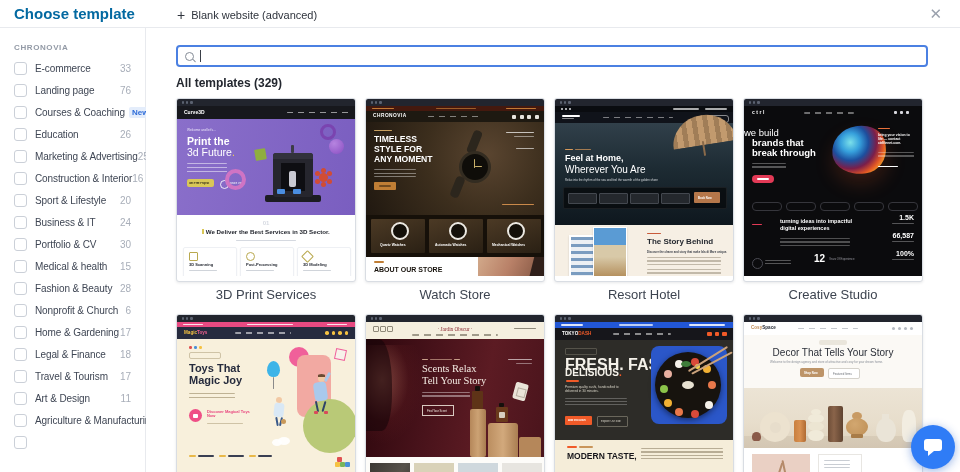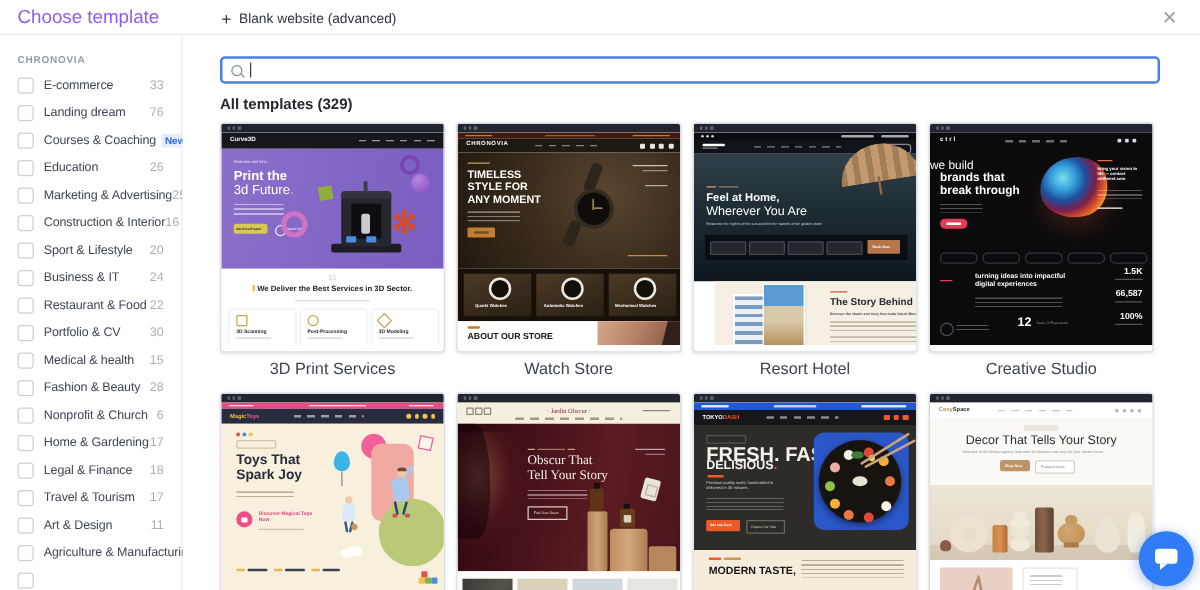--- a/index.html
+++ b/index.html
@@ -5,21 +5,21 @@
   html,body{margin:0;padding:0}
   body{width:960px;height:472px;overflow:hidden;position:relative;background:#fff;
        font-family:"Liberation Sans","DejaVu Sans",sans-serif;color:#262b33}
   .ab{position:absolute}
   .tt{position:absolute;white-space:nowrap;line-height:1}
   .sc{position:absolute;font-size:10px;line-height:1.2;transform-origin:0 0;white-space:nowrap}
   .dl{position:absolute;border-radius:1px}
 
   
   .app-header{position:absolute;left:0;top:0;width:960px;height:27px;background:#fff;border-bottom:1px solid #e8eaee}
-  .app-title{position:absolute;left:14px;top:5px;font-size:15px;font-weight:400;color:#8b5cf6}
+  .app-title{position:absolute;left:14px;top:5px;font-size:15px;font-weight:700;color:#0369a1}
   .blank-btn{position:absolute;left:173px;top:6px;font-size:11px;color:#2f343d;cursor:pointer;display:flex;align-items:center;gap:6px;background:none;border:none;padding:2px 4px;font-family:inherit}
   .blank-btn .plus{font-size:14px;font-weight:400;line-height:1;color:#2f343d}
   .close-btn{position:absolute;right:12px;top:4px;font-size:15px;color:#9aa1ad;background:none;border:none;cursor:pointer;font-family:inherit}
 
   
   .sidebar{position:absolute;left:0;top:28px;width:145px;bottom:0;background:#fff;border-right:1px solid #e8eaee}
   .cat-heading{position:absolute;left:14px;top:15px;font-size:8px;font-weight:700;letter-spacing:.6px;color:#939aa6}
   .cat-list{position:absolute;left:14px;top:29px;right:14px;margin:0;padding:0;list-style:none}
   .cat-item{height:22px;display:flex;align-items:center;cursor:pointer}
   .cbx{width:11px;height:11px;border:1px solid #cbd0d8;border-radius:3px;background:#fff;flex:0 0 auto}
@@ -66,21 +66,21 @@
 <div class="sidebar">
   <div class="cat-heading">CHRONOVIA</div>
   <ul class="cat-list">
     <li class="cat-item">
         <span class="cbx"></span>
         <span class="cat-label">E-commerce</span>
         <span class="cat-count">33</span>
       </li>
     <li class="cat-item">
         <span class="cbx"></span>
-        <span class="cat-label">Landing dream</span>
+        <span class="cat-label">Landing page</span>
         <span class="cat-count">76</span>
       </li>
     <li class="cat-item">
         <span class="cbx"></span>
         <span class="cat-label">Courses &amp; Coaching</span>
         <span class="new-badge">New</span>
         <span class="cat-count">16</span>
       </li>
     <li class="cat-item">
         <span class="cbx"></span>
@@ -99,25 +99,20 @@
       </li>
     <li class="cat-item">
         <span class="cbx"></span>
         <span class="cat-label">Sport &amp; Lifestyle</span>
         <span class="cat-count">20</span>
       </li>
     <li class="cat-item">
         <span class="cbx"></span>
         <span class="cat-label">Business &amp; IT</span>
         <span class="cat-count">24</span>
-      </li>
-    <li class="cat-item">
-        <span class="cbx"></span>
-        <span class="cat-label">Restaurant &amp; Food</span>
-        <span class="cat-count">22</span>
       </li>
     <li class="cat-item">
         <span class="cbx"></span>
         <span class="cat-label">Portfolio &amp; CV</span>
         <span class="cat-count">30</span>
       </li>
     <li class="cat-item">
         <span class="cbx"></span>
         <span class="cat-label">Medical &amp; health</span>
         <span class="cat-count">15</span>
@@ -337,21 +332,21 @@
               <span class="ab" style="left:8px;top:64px;width:162px;height:20px;background:rgba(8,10,13,.8);border:1px solid rgba(255,255,255,.07);border-radius:2px">
                 <span class="ab" style="left:4px;top:5px;width:27px;height:9px;background:#24282d;border:1px solid #43484f;border-radius:1px"></span>
                 <span class="ab" style="left:35px;top:5px;width:27px;height:9px;background:#24282d;border:1px solid #43484f;border-radius:1px"></span>
                 <span class="ab" style="left:66px;top:5px;width:27px;height:9px;background:#24282d;border:1px solid #43484f;border-radius:1px"></span>
                 <span class="ab" style="left:97px;top:5px;width:27px;height:9px;background:#24282d;border:1px solid #43484f;border-radius:1px"></span>
                 <span class="ab" style="left:130px;top:4px;width:26px;height:11px;background:#b5774a;border-radius:1px">
                     <span class="sc" style="left:4px;top:3.6px;transform:scale(.28);font-weight:700;color:#fff">Book Now</span>
                   </span>
               </span>
             </div>
-            <div class="ab" style="left:17px;top:119px;width:210px;height:58px;background:#f6efe4">
+            <div class="ab" style="left:0;top:119px;width:210px;height:58px;background:#f6efe4">
               <span class="ab" style="left:14px;top:10px;width:32px;height:42px;background:repeating-linear-gradient(180deg,#7a9cc0 0 3px,#ecf0f4 3px 7px);border:2px solid #fff;box-shadow:0 1px 2px rgba(0,0,0,.15)"></span>
               <span class="ab" style="left:38px;top:2px;width:32px;height:48px;background:linear-gradient(180deg,#5a9bd4 0 35%,#d8c9a8 35% 60%,#b5915f 100%);border:1px solid #fff;box-shadow:0 1px 2px rgba(0,0,0,.15)"></span>
               <span class="dl" style="left:92px;top:8px;width:14px;height:1.4px;background:#c85a3a"></span>
               <span class="tt" style="left:92px;top:13px;font-size:8px;font-weight:700;color:#262a31">The Story Behind</span>
               <span class="sc" style="left:92px;top:25px;transform:scale(.28);font-weight:700;color:#3a3f48">Discover the charm and story that make Isla di Mare unique.</span>
               <span class="dl" style="left:92px;top:32px;width:74px;height:8px;background:repeating-linear-gradient(180deg,#c2b9a9 0 1.1px,transparent 1.1px 3.4px)"></span>
               <span class="dl" style="left:92px;top:44px;width:74px;height:6px;background:repeating-linear-gradient(180deg,#c2b9a9 0 1.1px,transparent 1.1px 3.4px)"></span>
             </div>
           </div>
         </div>
@@ -429,21 +424,21 @@
               <span class="dl" style="left:154.5px;top:4px;width:3.5px;height:3.5px;background:#f5c242;border-radius:50%"></span>
               <span class="dl" style="left:161px;top:4px;width:3.5px;height:3.5px;background:#f5c242;border-radius:50%"></span>
               <span class="dl" style="left:167.5px;top:4px;width:3.5px;height:3.5px;background:#f5c242;border-radius:50%"></span>
             </div>
             <div class="ab" style="left:0;top:17px;width:178px;height:160px;background:#f8f0dc">
               <span class="dl" style="left:12px;top:7px;width:2.5px;height:2.5px;background:#e05252;border-radius:50%"></span>
               <span class="dl" style="left:17px;top:7px;width:2.5px;height:2.5px;background:#4a90d8;border-radius:50%"></span>
               <span class="dl" style="left:22px;top:7px;width:2.5px;height:2.5px;background:#f5c242;border-radius:50%"></span>
               <span class="ab" style="left:12px;top:13px;width:30px;height:5px;border:1px solid #cfc3a6;border-radius:2px"></span>
               <span class="tt" style="left:12px;top:24px;font-size:11px;font-weight:800;color:#262b3d">Toys That</span>
-              <span class="tt" style="left:12px;top:36px;font-size:11px;font-weight:800;color:#262b3d">Spark Joy</span>
+              <span class="tt" style="left:12px;top:36px;font-size:11px;font-weight:800;color:#262b3d">Magic Joy</span>
               <span class="dl" style="left:12px;top:54px;width:46px;height:7px;background:repeating-linear-gradient(180deg,#bfb294 0 1.2px,transparent 1.2px 3.6px)"></span>
               <span class="ab" style="left:12px;top:70px;width:13px;height:13px;background:#ef4f86;border-radius:50%">
                   <span class="dl" style="left:4px;top:4.5px;width:5px;height:4px;background:#fff;border-radius:1px"></span>
                 </span>
               <span class="sc" style="left:30px;top:70px;transform:scale(.4);font-weight:700;color:#e8437d;white-space:normal;width:130px">Discover Magical Toys Now</span>
               <span class="dl" style="left:30px;top:84px;width:36px;height:1px;background:#cfc3a6"></span>
               <span class="dl" style="left:12px;top:116px;width:7px;height:1.5px;background:#e8b84a"></span>
                 <span class="dl" style="left:21px;top:116px;width:16px;height:1.5px;background:#3a3f52"></span>
               <span class="dl" style="left:42px;top:116px;width:7px;height:1.5px;background:#e8b84a"></span>
                 <span class="dl" style="left:51px;top:116px;width:16px;height:1.5px;background:#3a3f52"></span>
@@ -500,21 +495,21 @@
               <div style="position:absolute;left:0;top:4px;width:178px;text-align:center;font-size:5.2px;font-family:'Liberation Serif',serif;color:#8a2430">· Jardin Obscur ·</div>
               <span class="dl" style="left:148px;top:5.5px;width:22px;height:1.2px;background:#8f897a"></span>
               <span class="dl" style="left:46px;top:12.4px;width:86px;height:1.4px;background:repeating-linear-gradient(90deg,#a09a8a 0 7px,transparent 7px 12px)"></span>
             </div>
             <div class="ab" style="left:0;top:17px;width:178px;height:118px;background:linear-gradient(100deg,#2e070d 0%,#47121a 35%,#5c1b23 65%,#4a141c 100%)">
               <span class="ab" style="left:-12px;top:6px;width:70px;height:100px;background:radial-gradient(ellipse at 40% 35%,rgba(198,124,104,.5) 0%,rgba(120,40,40,.15) 45%,transparent 70%)"></span>
               <span class="ab" style="left:0;top:0;width:26px;height:92px;background:rgba(18,4,8,.55);border-radius:0 50% 40% 0"></span>
               <span class="dl" style="left:56px;top:20px;width:6px;height:1px;background:#c9a08a"></span>
               <span class="dl" style="left:64px;top:20px;width:22px;height:1px;background:rgba(201,160,138,.7)"></span>
               <span class="dl" style="left:88px;top:20px;width:6px;height:1px;background:#c9a08a"></span>
-              <span class="tt" style="left:56px;top:25px;font-size:10.5px;font-family:'Liberation Serif',serif;color:#f5ece4">Obscur That</span>
+              <span class="tt" style="left:56px;top:25px;font-size:10.5px;font-family:'Liberation Serif',serif;color:#f5ece4">Scents Relax</span>
               <span class="tt" style="left:56px;top:37px;font-size:10.5px;font-family:'Liberation Serif',serif;color:#f5ece4">Tell Your Story</span>
               <span class="dl" style="left:56px;top:53px;width:48px;height:7px;background:repeating-linear-gradient(180deg,rgba(255,255,255,.4) 0 1.1px,transparent 1.1px 3.4px)"></span>
               <span class="ab" style="left:56px;top:66px;width:30px;height:9px;border:1px solid #d8c9c0">
                   <span class="sc" style="left:4px;top:2.8px;transform:scale(.28);color:#f5ece4">Find Your Scent</span>
                 </span>
               <span class="dl" style="left:142px;top:20px;width:24px;height:1.2px;background:rgba(255,255,255,.6)"></span>
               <span class="dl" style="left:150px;top:24px;width:16px;height:1px;background:rgba(255,255,255,.4)"></span>
               <span class="ab" style="left:104px;top:70px;width:16px;height:48px;background:linear-gradient(90deg,#b5875a,#cca274 50%,#a87c50);border-radius:2px"></span>
               <span class="ab" style="left:122px;top:84px;width:30px;height:34px;background:linear-gradient(90deg,#bb8e60,#d2a97c 50%,#aa7e52);border-radius:3px 3px 0 0"></span>
               <span class="ab" style="left:153px;top:98px;width:22px;height:20px;background:#b5875a;border-radius:2px 2px 0 0"></span>

